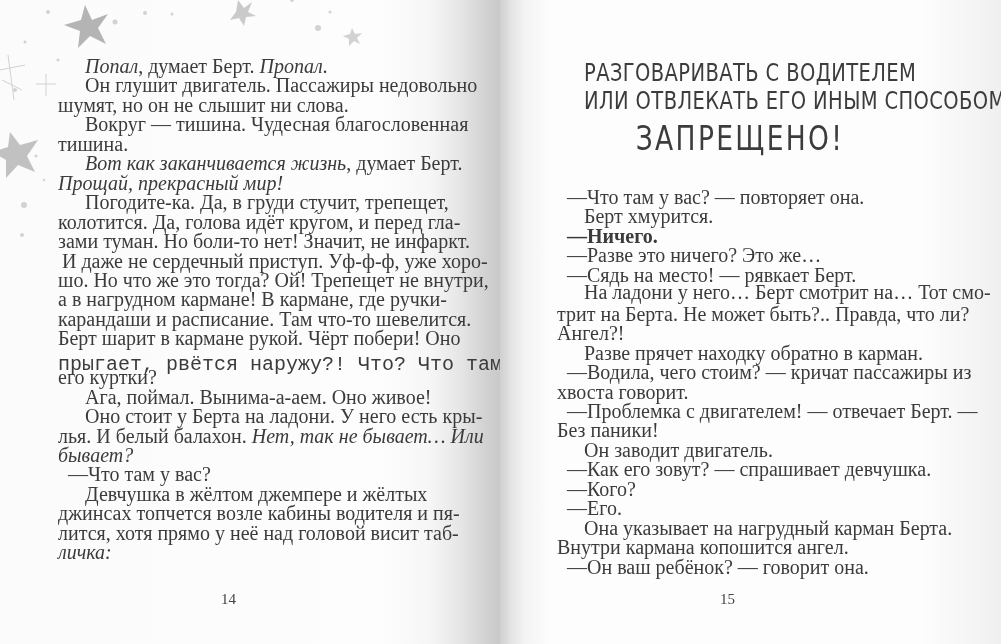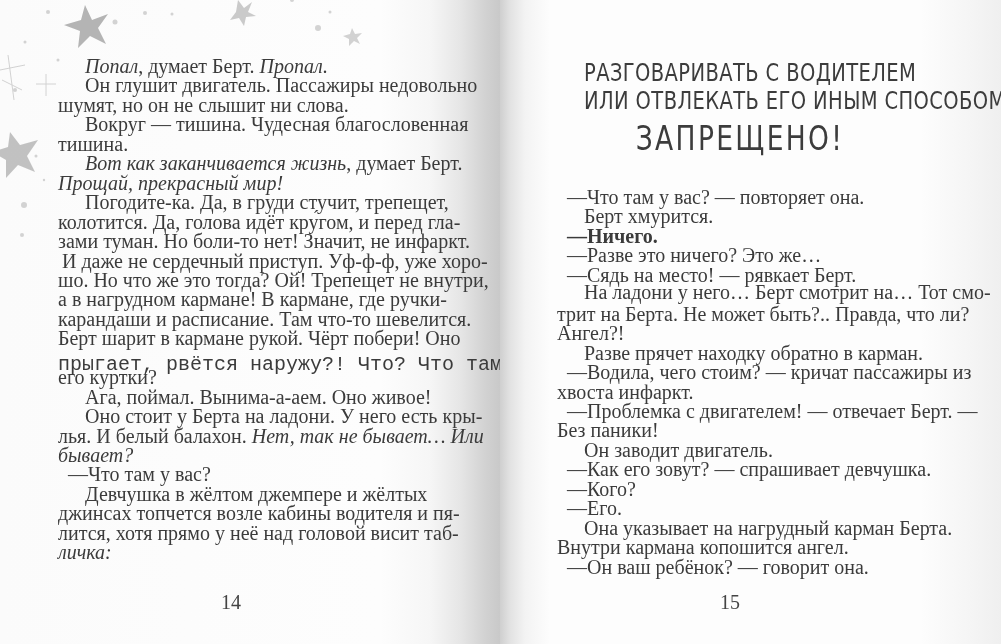--- a/index.html
+++ b/index.html
@@ -21,21 +21,21 @@
   }
   .stars { position: absolute; left: 0; top: 0; width: 500px; height: 644px; pointer-events: none; }
   .line {
     position: absolute; white-space: nowrap;
     font-family: "Liberation Serif", "DejaVu Serif", serif;
     font-size: 20px; line-height: 19px; color: #3b3b3b; margin-top: 9px;
   }
   .line.just { text-align: justify; text-align-last: justify; }
   .line i, .it { font-style: italic; }
   .pnum {
-    position: absolute; font-family: "Liberation Serif", serif; font-size: 20px; color: #444;
+    position: absolute; font-family: "Liberation Serif", serif; font-size: 15px; color: #444;
   }
   .sign {
     position: absolute; left: 540px; width: 400px; text-align: center;
     font-family: "DejaVu Sans", sans-serif; color: #3c3c3c; white-space: nowrap;
     letter-spacing: 0.5px; transform: scaleX(0.78); transform-origin: center;
   }
   .sign.l1 { top: 58px; font-size: 25px; }
   .sign.l2 { top: 86px; font-size: 25px; }
   .sign.l3 { top: 118px; font-size: 34px; letter-spacing: 3px; }
 </style>
@@ -122,21 +122,21 @@
       <div class="line" style="left: 567px; top: 179px;"><span>—Что там у вас? — повторяет она.</span></div>
       <div class="line" style="left: 584px; top: 198.45px;"><span>Берт хмурится.</span></div>
       <div class="line" style="left: 567px; top: 217.9px; font-weight: bold;"><span>—Ничего.</span></div>
       <div class="line" style="left: 567px; top: 237.35px;"><span>—Разве это ничего? Это же…</span></div>
       <div class="line" style="left: 567px; top: 256.8px;"><span>—Сядь на место! — рявкает Берт.</span></div>
       <div class="line just" style="left: 584px; top: 274px; width: 313px;"><span>На ладони у него… Берт смотрит на… Тот смо-</span></div>
       <div class="line just" style="left: 557px; top: 295.7px; width: 340px;"><span>трит на Берта. Не может быть?.. Правда, что ли?</span></div>
       <div class="line" style="left: 557px; top: 315.15px;"><span>Ангел?!</span></div>
       <div class="line" style="left: 584px; top: 334.6px;"><span>Разве прячет находку обратно в карман.</span></div>
       <div class="line just" style="left: 567px; top: 354.05px; width: 330px;"><span>—Водила, чего стоим? — кричат пассажиры из</span></div>
-      <div class="line" style="left: 557px; top: 373.5px;"><span>хвоста инфаркт.</span></div>
+      <div class="line" style="left: 557px; top: 373.5px;"><span>хвоста говорит.</span></div>
       <div class="line just" style="left: 567px; top: 392.95px; width: 330px;"><span>—Проблемка с двигателем! — отвечает Берт. —</span></div>
       <div class="line" style="left: 557px; top: 412.4px;"><span>Без паники!</span></div>
       <div class="line" style="left: 584px; top: 431.85px;"><span>Он заводит двигатель.</span></div>
       <div class="line" style="left: 567px; top: 451.3px;"><span>—Как его зовут? — спрашивает девчушка.</span></div>
       <div class="line" style="left: 567px; top: 470.75px;"><span>—Кого?</span></div>
       <div class="line" style="left: 567px; top: 490.2px;"><span>—Его.</span></div>
       <div class="line just" style="left: 584px; top: 509.65px; width: 313px;"><span>Она указывает на нагрудный карман Берта.</span></div>
       <div class="line" style="left: 557px; top: 529.1px;"><span>Внутри кармана копошится ангел.</span></div>
       <div class="line" style="left: 567px; top: 548.55px;"><span>—Он ваш ребёнок? — говорит она.</span></div>
     </div>

